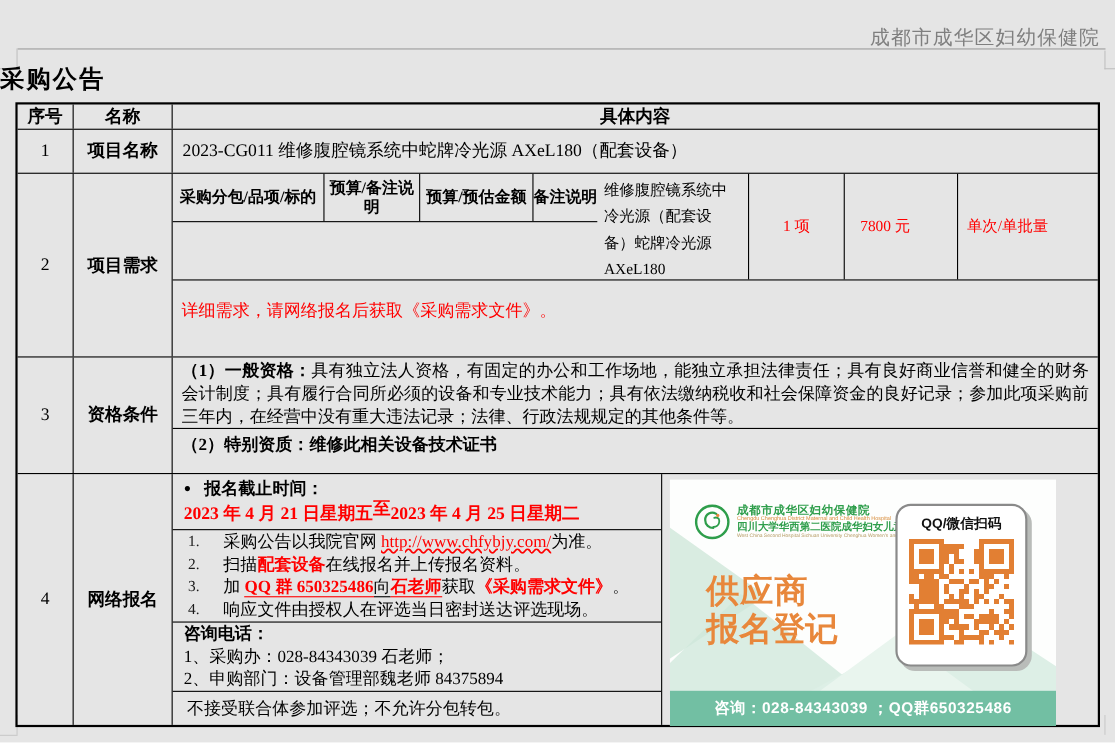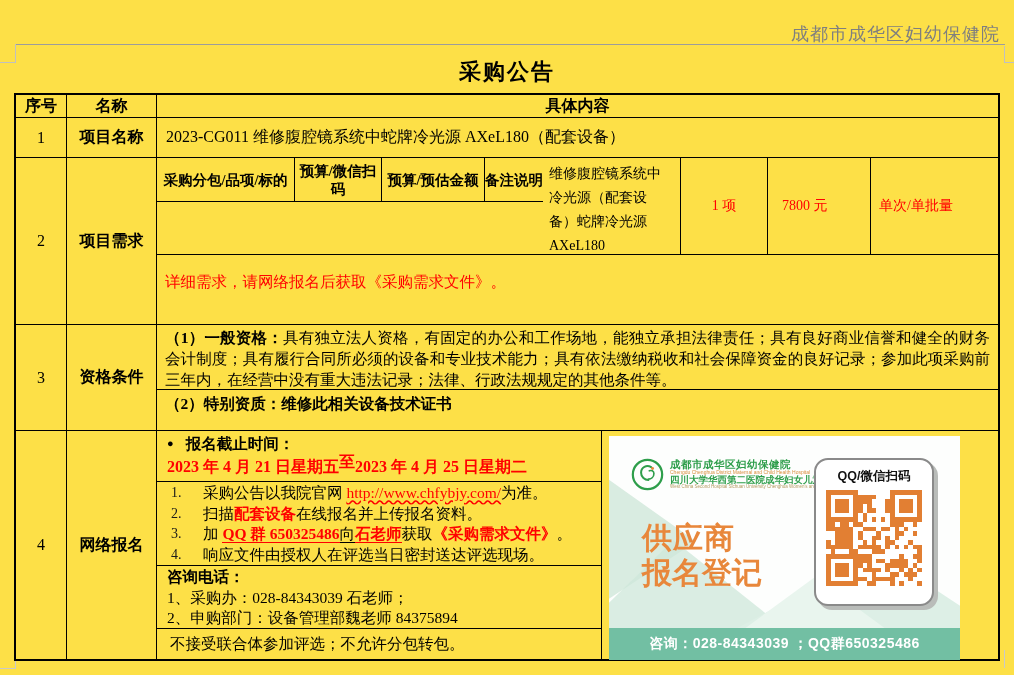--- a/index.html
+++ b/index.html
@@ -1,32 +1,32 @@
 <!DOCTYPE html>
 <html><head>
 <meta charset="utf-8">
 <style>
   * { box-sizing: border-box; margin: 0; padding: 0; }
   html,body { background:#fff; }
   body { font-family:"Liberation Serif","DejaVu Serif",serif; color:#000; }
-  .page { position:relative; width:1014px; height:675px; background:#fde047; overflow:hidden; }
+  .page { position:relative; width:1014px; height:675px; background:#e5e5e5; overflow:hidden; }
 
   
   .hdr-org { position:absolute; top:22px; right:14px; font-size:18px; color:#7f7f7f; letter-spacing:1px; }
   .hdr-rule { position:absolute; left:16px; top:44px; width:989px; border-top:1.6px solid #9c9c9c; }
   .crop { position:absolute; border-color:#c0c0c0; }
   .crop.tl-v { left:15px; top:44px; height:19px; border-left:1.5px solid #c0c0c0; }
   .crop.tl-h { left:0; top:62px; width:16px; border-top:1.5px solid #c0c0c0; }
   .crop.tr-v { left:1004px; top:46px; height:17px; border-left:1.5px solid #c0c0c0; }
   .crop.tr-h { left:1004px; top:62px; width:10px; border-top:1.5px solid #c0c0c0; }
   .crop.bl-v { left:15px; top:650px; height:18px; border-left:1.5px solid #c9c9c9; }
   .crop.bl-h { left:0; top:668px; width:16px; border-top:1.5px solid #c9c9c9; }
   .crop.br-v { left:1004px; top:650px; height:18px; border-left:1.5px solid #c9c9c9; }
 
-  .page-title { position:absolute; top:57px; left:0; width:100%; text-align:center;
+  .page-title { position:absolute; top:57px; left:0; width:100%; text-align:left;
                 font-size:22px; font-weight:bold; letter-spacing:2px; }
 
   
   .tbl { position:absolute; left:14px; top:93px; width:986px; height:568px;
          border:2px solid #000; display:flex; flex-direction:column; font-size:16px; }
   .trow { display:flex; border-top:1.5px solid #000; min-height:0; }
   .trow:first-child { border-top:none; }
   .c-no   { width:51px; flex:none; border-right:1.5px solid #000; display:flex; align-items:center; justify-content:center; }
   .c-name { width:90px; flex:none; border-right:1.5px solid #000; display:flex; align-items:center; justify-content:center; font-weight:bold; }
   .c-body { flex:1; min-width:0; }
@@ -141,21 +141,21 @@
       <div class="c-body">2023-CG011 维修腹腔镜系统中蛇牌冷光源 AXeL180（配套设备）</div>
     </div>
 
     <div class="trow r2">
       <div class="c-no">2</div>
       <div class="c-name">项目需求</div>
       <div class="c-body">
         <div class="igrid">
           <div class="irow ihdr">
             <div class="icell iw1">采购分包/品项/标的</div>
-            <div class="icell iw2">预算/微信扫码</div>
+            <div class="icell iw2">预算/备注说明</div>
             <div class="icell iw3">预算/预估金额</div>
             <div class="icell iw5">备注说明</div>
           </div>
           <div class="irow ibody">
             <div class="icell iw1 cell-target">维修腹腔镜系统中冷光源（配套设备）蛇牌冷光源 AXeL180</div>
             <div class="icell iw2 red">1 项</div>
             <div class="icell iw3 red cell-amount">7800 元</div>
             <div class="icell iw4 red">单次/单批量</div>
           </div>
         </div>

